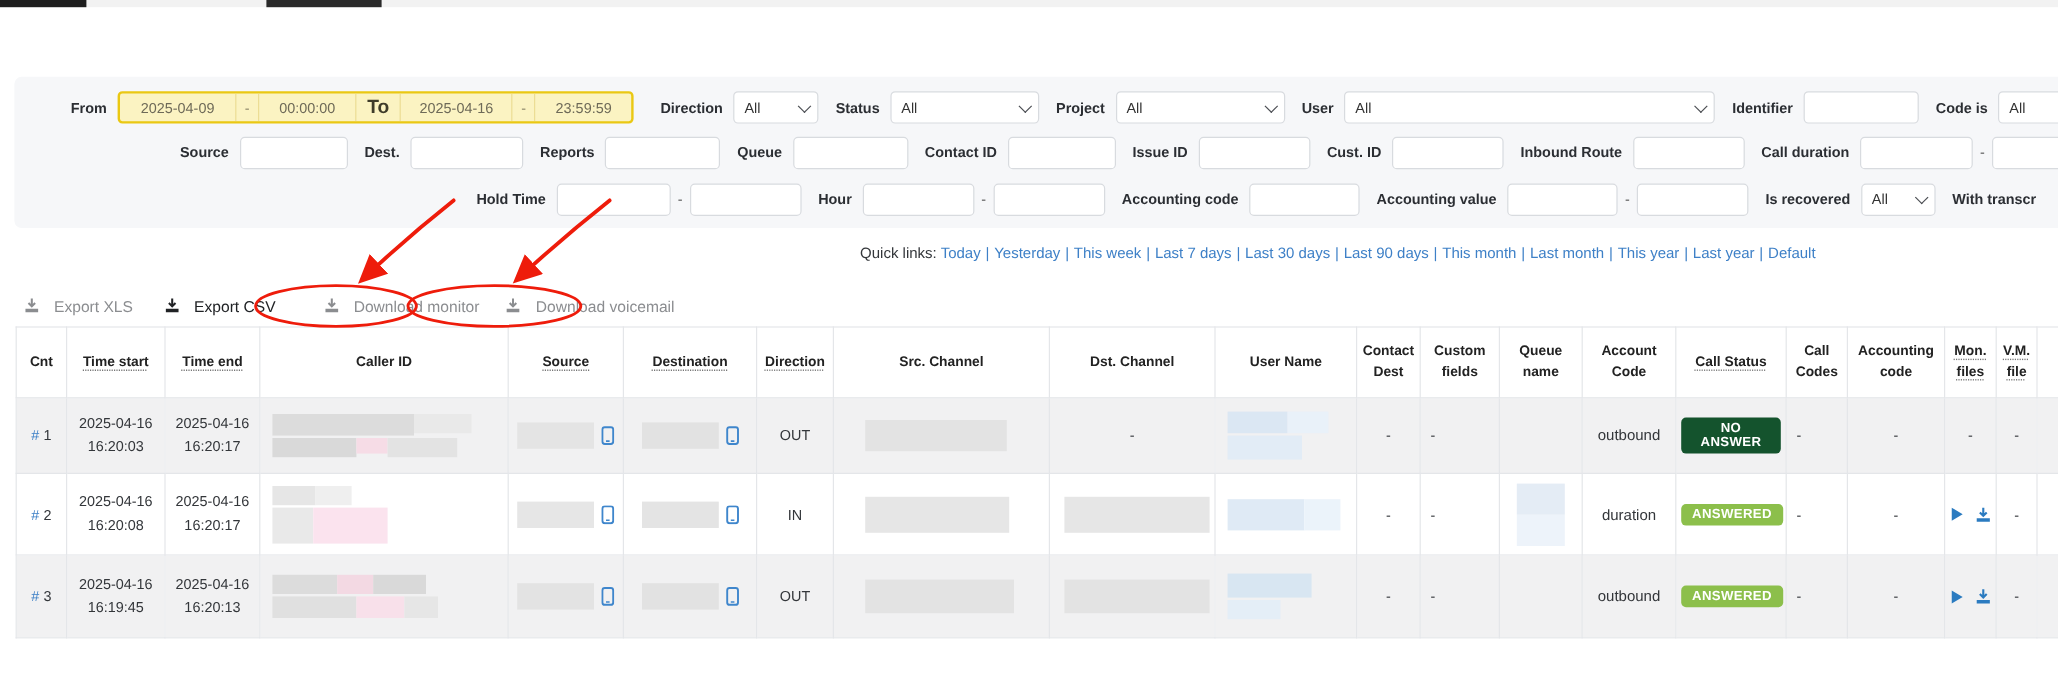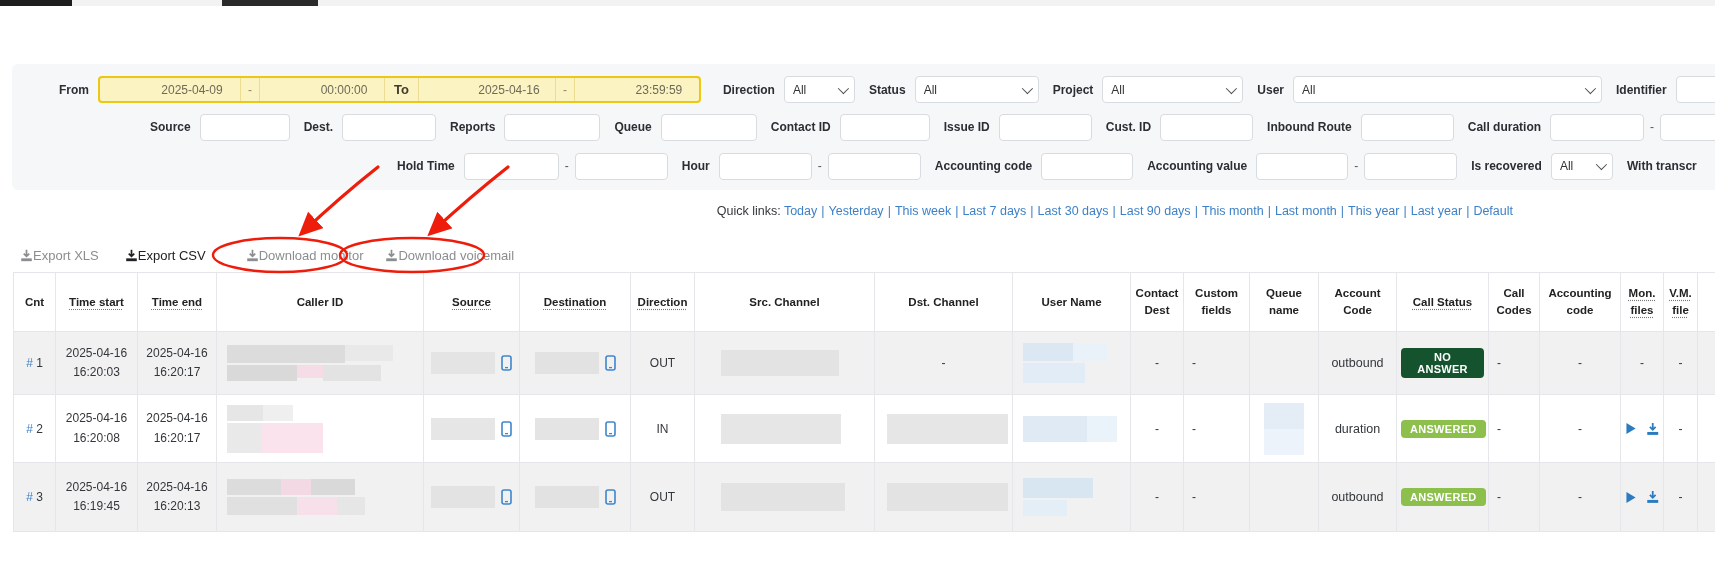--- a/index.html
+++ b/index.html
@@ -23,32 +23,32 @@
   .flabel.first{margin-left:0;}
   .inp{height:27px;box-sizing:border-box;border:1px solid #d8dbdf;border-radius:4px;background:#fff;font:12px "Liberation Sans",sans-serif;color:#333;padding:0 7px;outline:none;}
   .sel{height:27px;box-sizing:border-box;border:1px solid #d8dbdf;border-radius:4px;background:#fff;display:inline-flex;align-items:center;justify-content:space-between;padding:0 8px;font-size:12px;color:#333;cursor:default;}
   .chev{width:7px;height:7px;border-right:1.6px solid #4a4d52;border-bottom:1.6px solid #4a4d52;transform:rotate(45deg) translateY(-2px);margin-left:8px;flex:none;}
   .dash-sep{font-size:12px;color:#555;margin:0 6px;}
 
   
   .date-group{display:inline-flex;align-items:stretch;border:2px solid #eac813;border-radius:4px;background:#fbf3c2;overflow:hidden;height:27px;box-sizing:border-box;}
   .dg-cell{display:flex;align-items:center;justify-content:center;border-right:1px solid #ecdd94;box-sizing:border-box;}
   .dg-cell:last-child{border-right:none;}
-  .dg-input{border:none;background:transparent;font:12px "Liberation Sans",sans-serif;color:#6e6a58;text-align:center;outline:none;padding:0 4px;margin-left:44px;}
+  .dg-input{border:none;background:transparent;font:12px "Liberation Sans",sans-serif;color:#6e6a58;text-align:center;outline:none;padding:0 4px;}
   .dg-sep{font-size:12px;color:#8c8768;padding:0 7px;}
-  .dg-to{font-size:13px;font-weight:700;color:#3f3c2a;padding:0 9px;}
+  .dg-to{font-size:16px;font-weight:700;color:#3f3c2a;padding:0 9px;}
 
   
   .quick-links{position:absolute;left:0;top:204px;width:1513px;text-align:right;font-size:12.5px;color:#33363a;}
   .quick-links a{color:#3e80c7;text-decoration:none;}
   .ql-sep{color:#3e80c7;margin:0 4px;}
 
   
   .toolbar{position:absolute;left:0;top:243px;height:24px;display:flex;align-items:center;}
-  .tb-btn{display:inline-flex;align-items:center;gap:0;font-size:13px;color:#8b8d90;cursor:pointer;}
+  .tb-btn{display:inline-flex;align-items:flex-start;gap:12px;font-size:13px;color:#8b8d90;cursor:pointer;}
   .tb-btn.dark{color:#202225;}
   .tb-btn svg{flex:none;}
   .tb-xls{margin-left:20px;}
   .tb-csv{margin-left:26px;}
   .tb-mon{margin-left:40px;}
   .tb-vm{margin-left:22px;}
 
   
   .annotations{position:absolute;left:150px;top:155px;pointer-events:none;z-index:5;}
 

